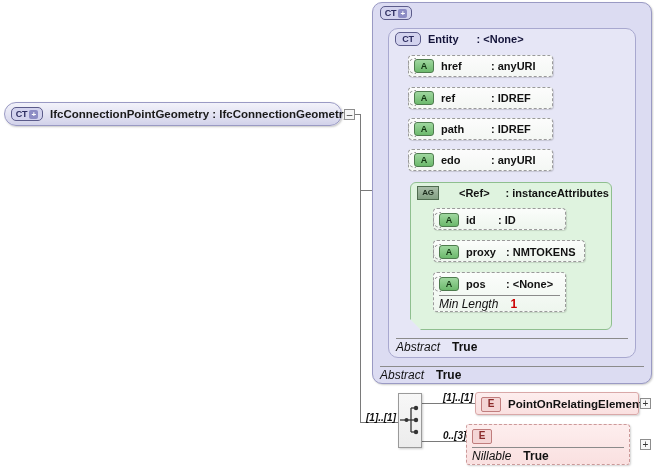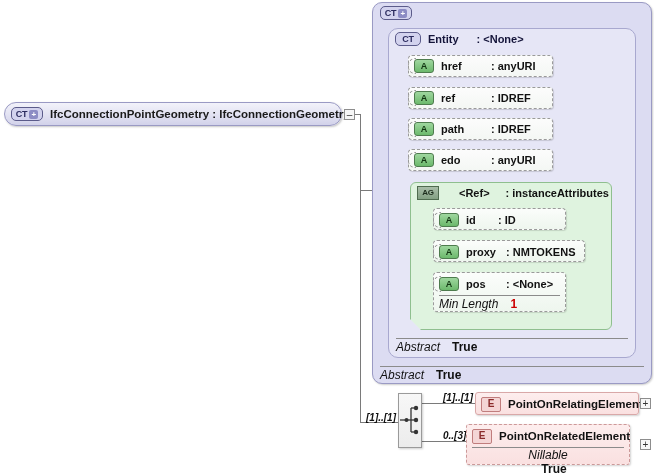--- a/index.html
+++ b/index.html
@@ -428,20 +428,19 @@
     <span class="nm">PointOnRelatingElement</span>
   </div>
 </div>
 <div class="abs toggle" data-sign="+" style="left:640px; top:398px;"></div>
 
 <div class="abs card" style="left:443px; top:430px;">0..[3]</div>
 
 <div class="abs elem dashed" style="left:466px; top:424px; width:164px; height:41px;">
   <div class="row">
     <span class="badge badge-e">E</span>
-    <span class="nm">PointOnRelatedElement</span>
-  </div>
-  <div class="facet" style="margin:0 5px;flex-direction:column;">
+  </div>
+  <div class="facet" style="margin:0 5px;">
     <span class="k">Nillable</span>
     <span class="v">True</span>
   </div>
 </div>
 <div class="abs toggle" data-sign="+" style="left:640px; top:439px;"></div>
 
 </body></html>

